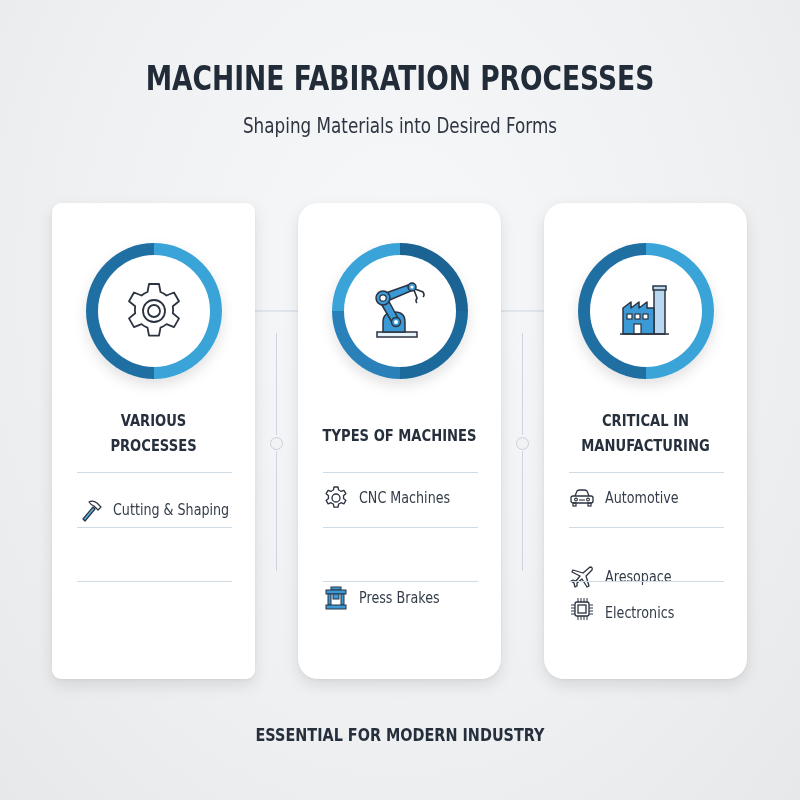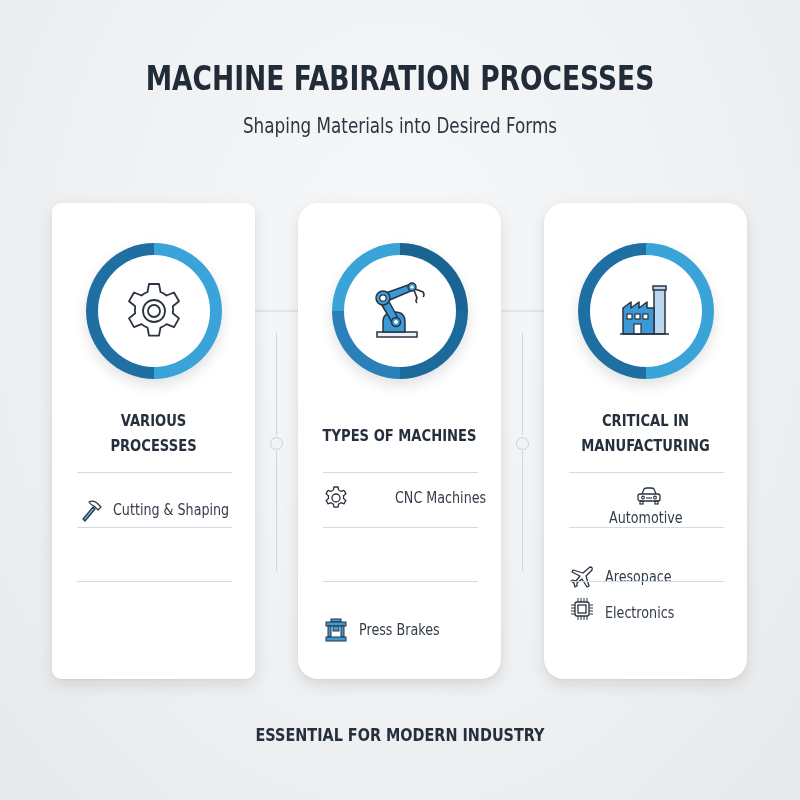--- a/index.html
+++ b/index.html
@@ -142,32 +142,32 @@
         <circle cx="47" cy="11" r="1.6" fill="#ffffff"></circle>
         <path d="M49,14 L52,22 Q50,25 52,27" fill="none" stroke="#2b3340" stroke-width="1.6"></path>
         <path d="M50,13 L58,16 Q60,19 58,21" fill="none" stroke="#2b3340" stroke-width="1.6"></path>
       </svg>
     </div>
   </div>
   <div class="card-heading one-line">
     <div>TYPES OF MACHINES</div>
   </div>
   <div class="divider" style="top:269px;"></div>
-  <div class="item" style="top:280px;gap:36px;">
+  <div class="item" style="top:280px;">
     <span class="ic">
       <svg width="26" height="26" viewBox="0 0 26 26">
         <path d="M11,2 h4 l0.6,3 a8,8 0 0 1 2.4,1.4 l2.9,-1.1 l2,3.4 l-2.4,2 a8,8 0 0 1 0,2.7 l2.4,2 l-2,3.4 l-2.9,-1.1 a8,8 0 0 1 -2.4,1.4 l-0.6,3 h-4 l-0.6,-3 a8,8 0 0 1 -2.4,-1.4 l-2.9,1.1 l-2,-3.4 l2.4,-2 a8,8 0 0 1 0,-2.7 l-2.4,-2 l2,-3.4 l2.9,1.1 a8,8 0 0 1 2.4,-1.4 z" fill="none" stroke="#2b3340" stroke-width="1.3" stroke-linejoin="round"></path>
         <circle cx="13" cy="13" r="4" fill="none" stroke="#2b3340" stroke-width="1.3"></circle>
       </svg>
     </span>
     <span class="lbl">CNC Machines</span>
   </div>
   <div class="divider" style="top:324px;"></div>
   <div class="divider" style="top:378px;"></div>
-  <div class="item" style="top:412px;text-align:right;">
+  <div class="item" style="top:380px;text-align:right;">
     <span class="ic">
       <svg width="26" height="26" viewBox="0 0 26 26">
         <rect x="8" y="2" width="10" height="3" fill="#3b9ad6" stroke="#2b3340" stroke-width="1"></rect>
         <rect x="3" y="5" width="20" height="4" fill="#3b9ad6" stroke="#2b3340" stroke-width="1"></rect>
         <rect x="5" y="9" width="3" height="11" fill="#3b9ad6" stroke="#2b3340" stroke-width="1"></rect>
         <rect x="18" y="9" width="3" height="11" fill="#3b9ad6" stroke="#2b3340" stroke-width="1"></rect>
         <rect x="10" y="9" width="6" height="5" fill="#3b9ad6" stroke="#2b3340" stroke-width="1"></rect>
         <rect x="3" y="20" width="20" height="4" fill="#3b9ad6" stroke="#2b3340" stroke-width="1"></rect>
       </svg>
     </span>
@@ -188,21 +188,21 @@
         <rect x="23" y="48" width="7" height="10" fill="#ffffff" stroke="#2b3340" stroke-width="1.2"></rect>
         <line x1="9" y1="58" x2="58" y2="58" stroke="#2b3340" stroke-width="1.6"></line>
       </svg>
     </div>
   </div>
   <div class="card-heading">
     <div>CRITICAL IN</div>
     <div>MANUFACTURING</div>
   </div>
   <div class="divider" style="top:269px;"></div>
-  <div class="item" style="top:280px;flex-direction:column;">
+  <div class="item" style="top:280px;">
     <span class="ic">
       <svg width="26" height="26" viewBox="0 0 26 26">
         <path d="M6,11 L8,6 Q9,5 11,5 L15,5 Q17,5 18,6 L20,11" fill="none" stroke="#2b3340" stroke-width="1.3"></path>
         <rect x="2" y="11" width="22" height="7" rx="2" fill="none" stroke="#2b3340" stroke-width="1.3"></rect>
         <circle cx="7" cy="14.5" r="1.4" fill="none" stroke="#2b3340" stroke-width="1.1"></circle>
         <circle cx="19" cy="14.5" r="1.4" fill="none" stroke="#2b3340" stroke-width="1.1"></circle>
         <line x1="10" y1="15" x2="16" y2="15" stroke="#2b3340" stroke-width="1.1"></line>
         <rect x="4" y="18" width="3" height="3" fill="none" stroke="#2b3340" stroke-width="1.2"></rect>
         <rect x="19" y="18" width="3" height="3" fill="none" stroke="#2b3340" stroke-width="1.2"></rect>
       </svg>

